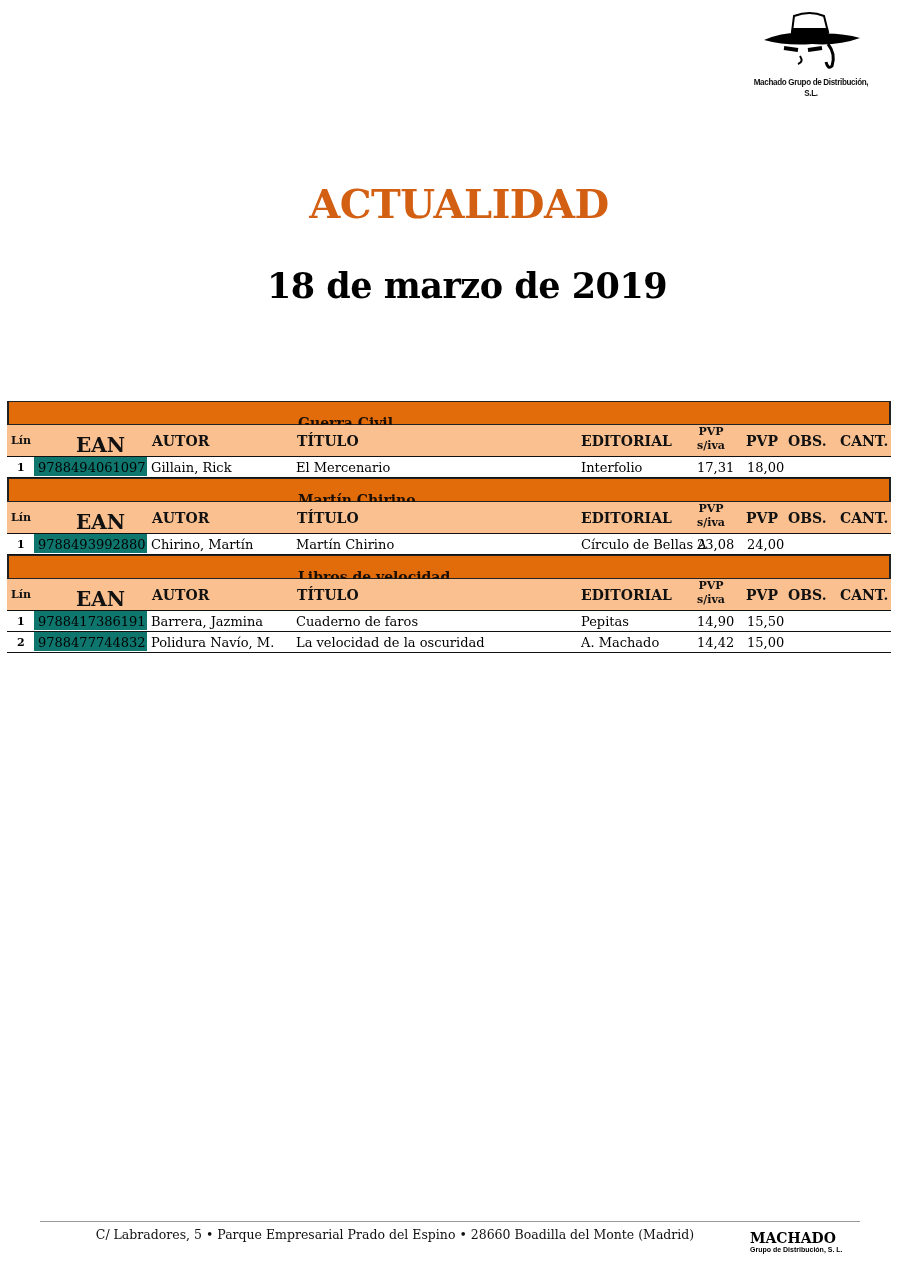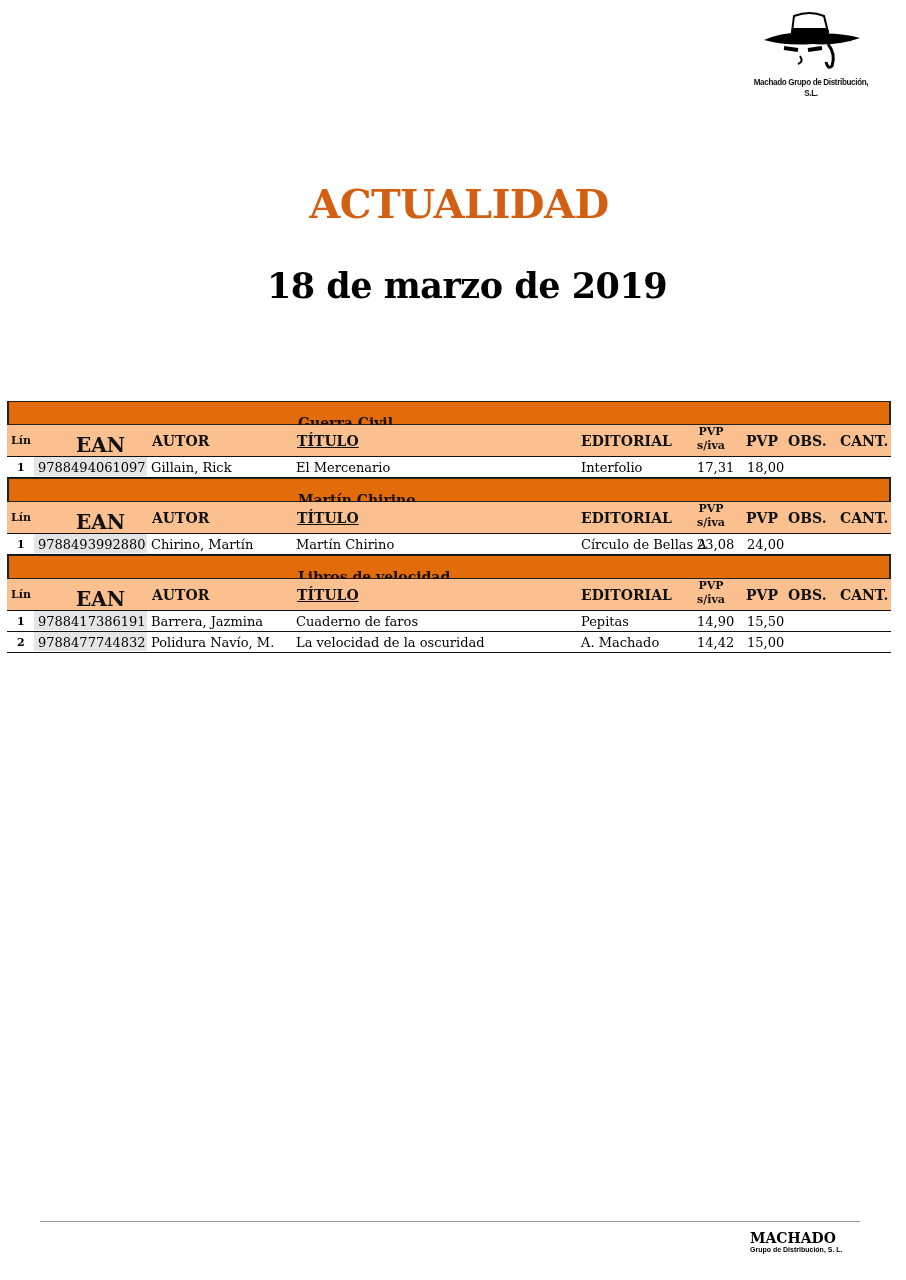--- a/index.html
+++ b/index.html
@@ -31,32 +31,32 @@
   .section-band span {
     position: absolute; left: 289px; top: 13px; font-size: 14px; font-weight: bold; color: #1a0f05;
   }
   .header-row {
     height: 32px; background: #FAC090; position: relative; border-bottom: 1.5px solid #111; box-sizing: border-box;
   }
   .header-row span { position: absolute; font-weight: bold; color: #111; }
   .h-lin { left: 4px; top: 9px; font-size: 11px; }
   .h-ean { left: 69px; top: 8px; font-size: 20px; }
   .h-autor { left: 145px; top: 8px; font-size: 14px; }
-  .h-titulo { left: 290px; top: 8px; font-size: 14px; text-decoration: underline; }
+  .h-titulo { left: 290px; top: 8px; font-size: 14px; }
   .h-editorial { left: 574px; top: 8px; font-size: 14px; }
   .h-pvpsiva { left: 688px; top: 0px; font-size: 11px; line-height: 14px; text-align: center; width: 32px; }
   .h-pvp { left: 739px; top: 8px; font-size: 14px; }
   .h-obs { left: 781px; top: 8px; font-size: 14px; }
   .h-cant { left: 833px; top: 8px; font-size: 14px; }
   .data-row {
     height: 21px; position: relative; border-bottom: 1.5px solid #111; box-sizing: border-box; font-size: 13px;
   }
   .data-row span { position: absolute; top: 3px; white-space: nowrap; }
   .d-lin { left: 10px; font-weight: bold; font-size: 11px; top: 4px !important; }
-  .d-ean { left: 27px; width: 113px; height: 19px; top: 0 !important; padding-top: 3px; box-sizing: border-box; background: #e5e5e5; padding-left: 4px; }
+  .d-ean { left: 27px; width: 113px; height: 19px; top: 0 !important; padding-top: 3px; box-sizing: border-box; background: #0f766e; padding-left: 4px; }
   .d-autor { left: 144px; }
   .d-titulo { left: 289px; }
   .d-editorial { left: 574px; }
   .d-pvpsiva { left: 690px; }
   .d-pvp { left: 740px; }
   .footer-line { position: absolute; left: 40px; top: 1221px; width: 820px; height: 1px; background: #999; }
   .footer-addr {
     position: absolute; left: 85px; width: 620px; top: 1227px; text-align: center;
     font-size: 12.5px; line-height: 16px; color: #111;
   }
@@ -161,17 +161,18 @@
     <span class="d-autor">Polidura Navío, M.</span>
     <span class="d-titulo">La velocidad de la oscuridad</span>
     <span class="d-editorial">A. Machado</span>
     <span class="d-pvpsiva">14,42</span>
     <span class="d-pvp">15,00</span>
   </div>
 </div>
 
 <div class="footer-line"></div>
 <div class="footer-addr">
+  <div>C/ Labradores, 5 • Parque Empresarial Prado del Espino • 28660 Boadilla del Monte (Madrid)</div>
 </div>
 <div class="footer-brand">
   <span class="b1">MACHADO</span>
   <span class="b2">Grupo de Distribución, S. L.</span>
 </div>
 
 </body></html>

